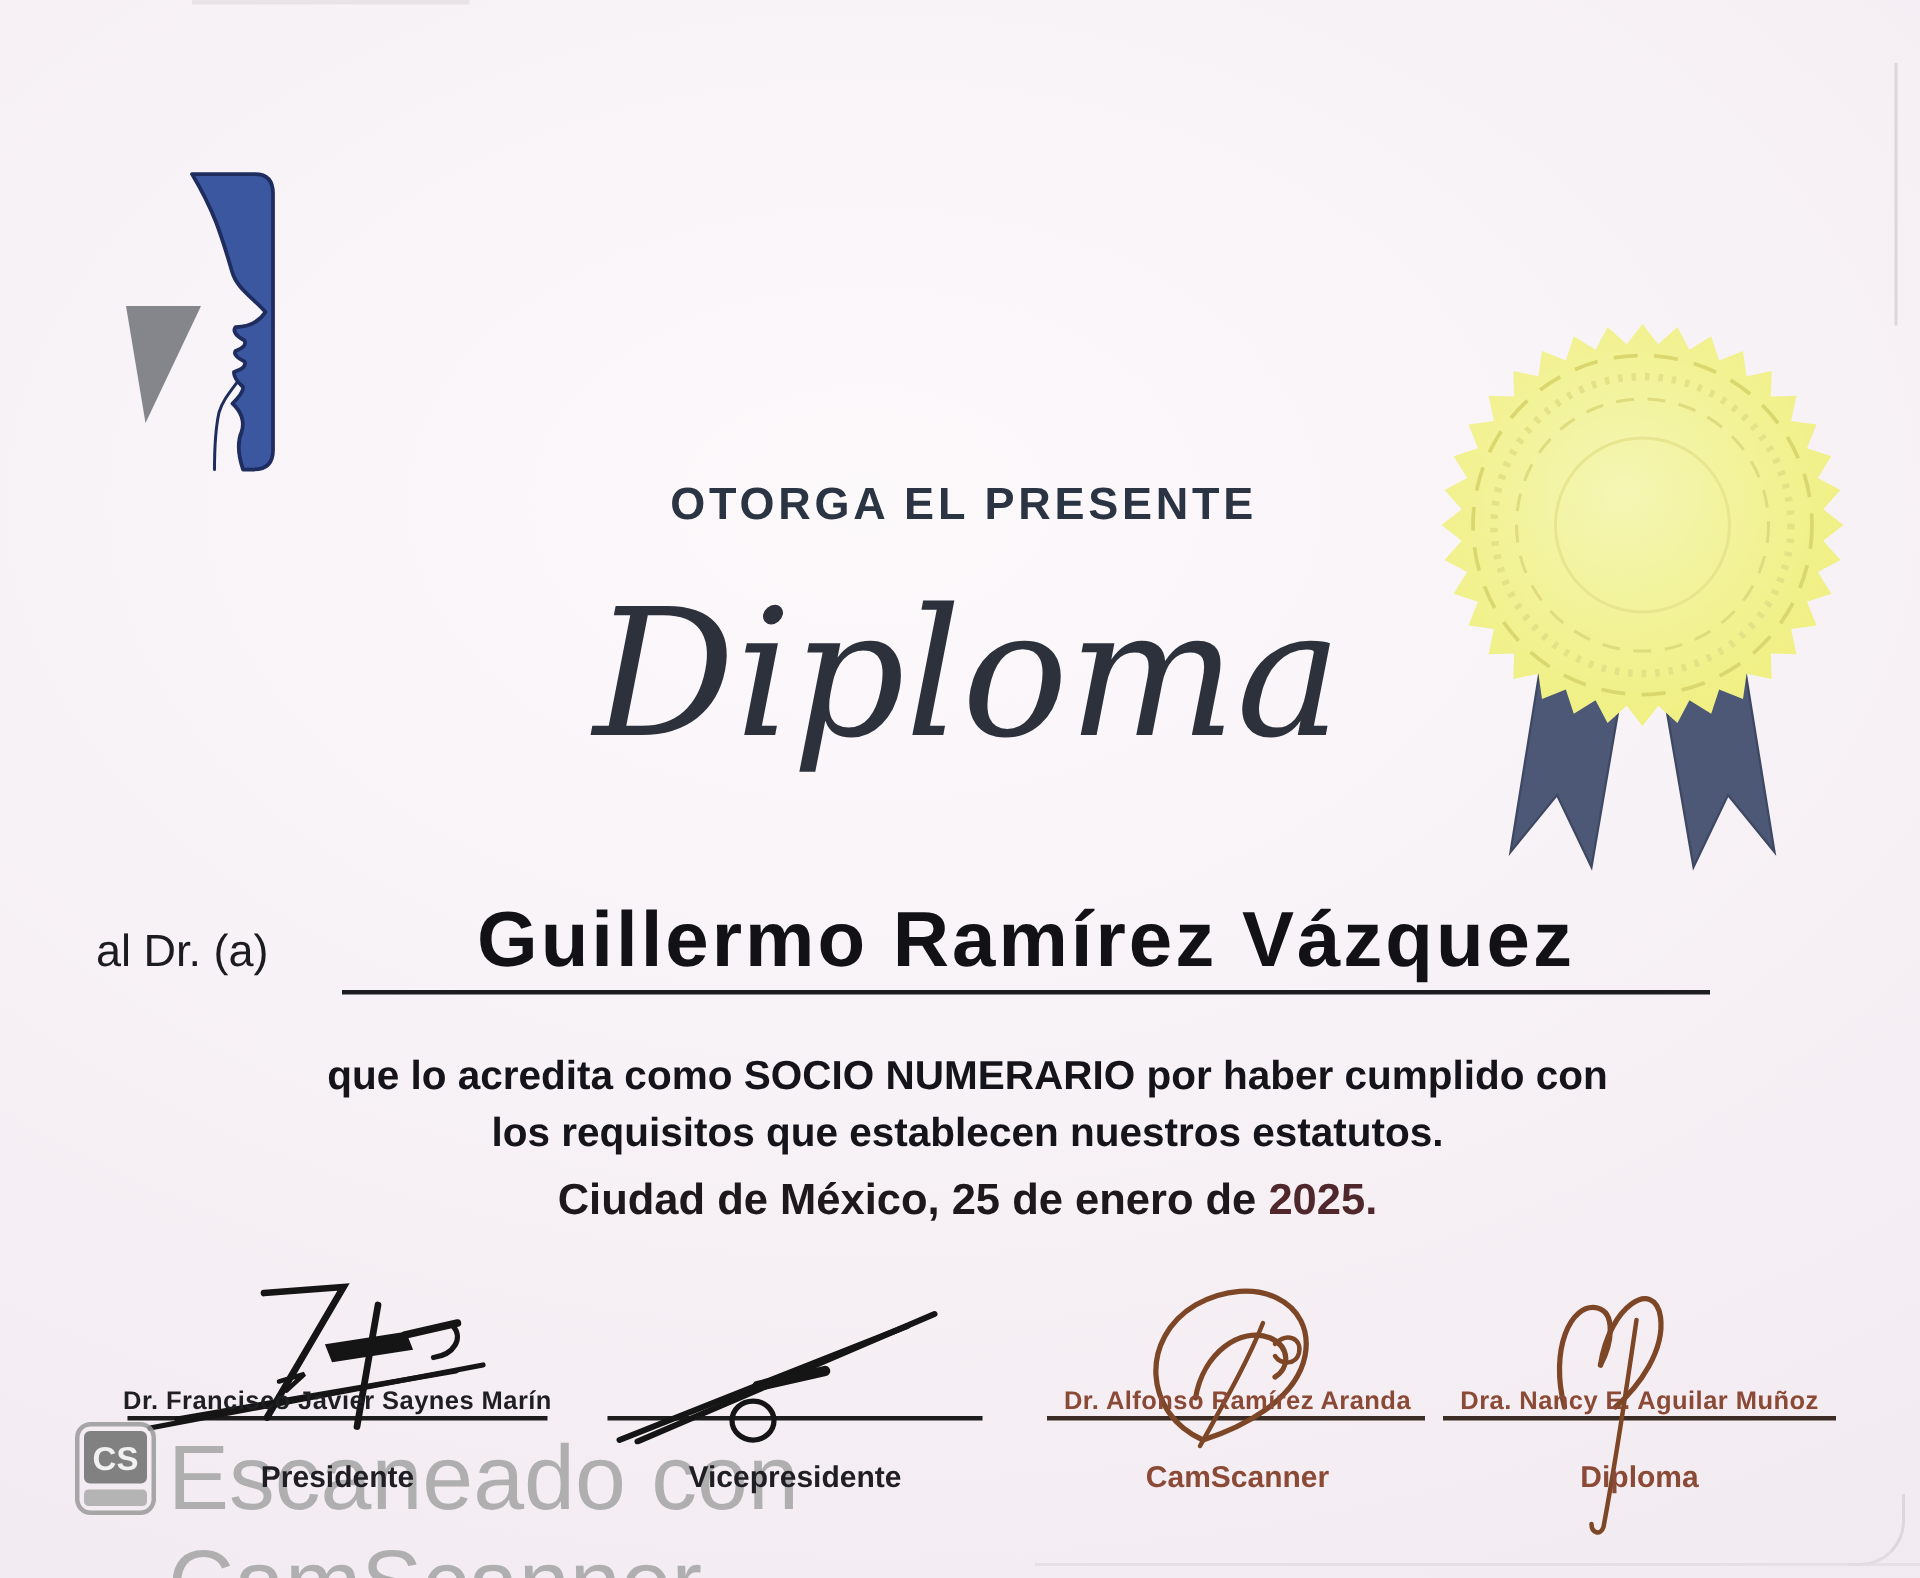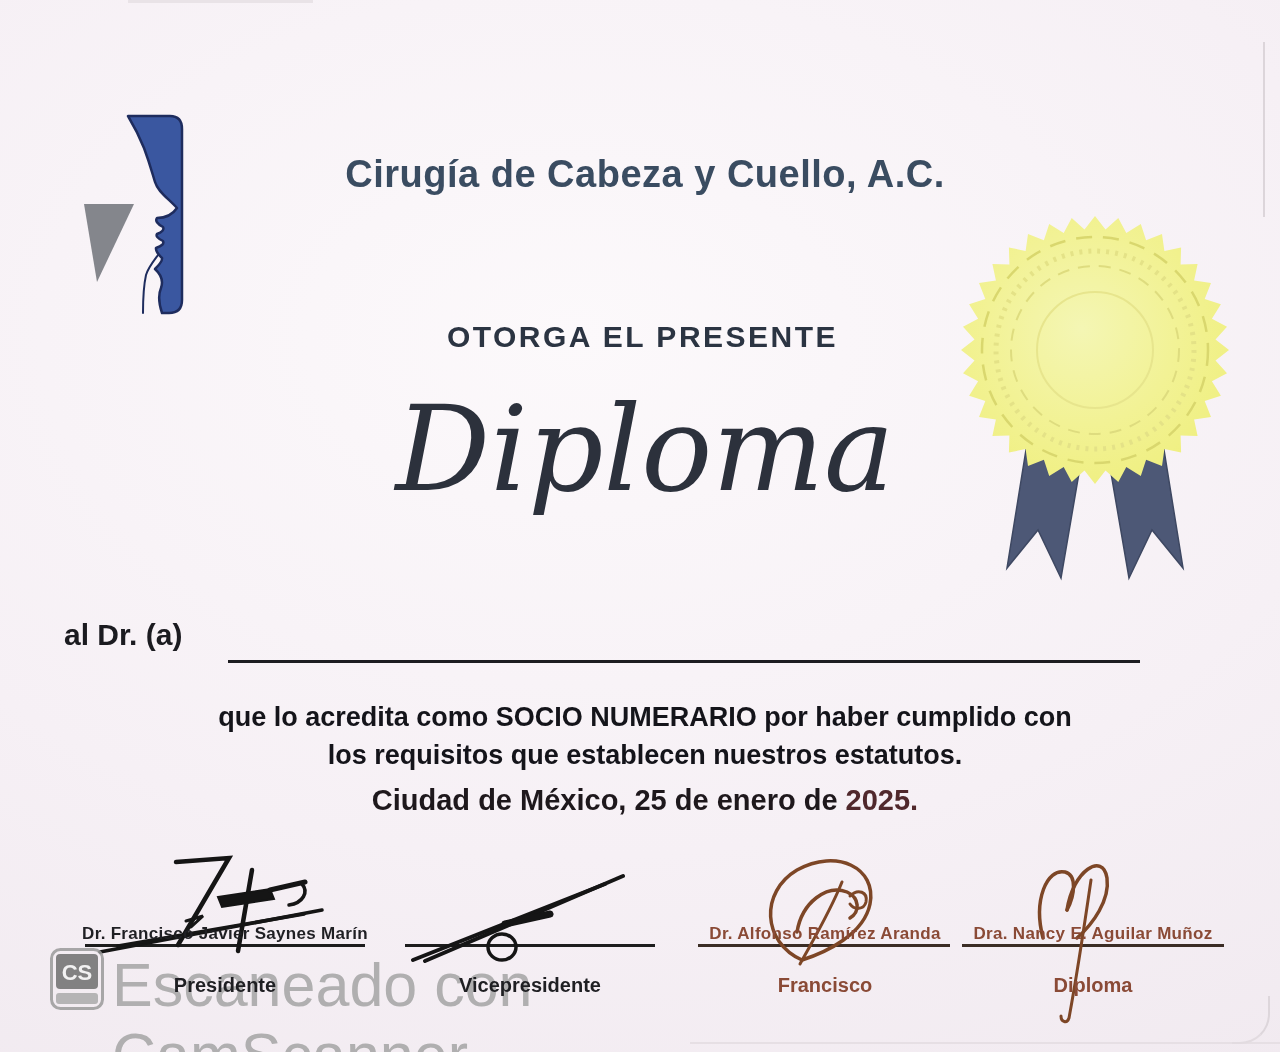--- a/index.html
+++ b/index.html
@@ -30,21 +30,21 @@
     position:absolute;left:0;top:320px;width:1285px;text-align:center;
     font-weight:700;font-size:30px;letter-spacing:2.5px;color:#2b3442;
   }
   .diploma-title{
     position:absolute;left:0;top:380px;width:1290px;text-align:center;
     font-family:"DejaVu Serif",serif;font-style:italic;font-weight:400;
     font-size:118px;color:#2c313c;
   }
   .recipient-prefix{
     position:absolute;left:64px;top:618px;
-    font-weight:700;font-size:30px;color:#1b1b20;
+    font-weight:400;font-size:30px;color:#1b1b20;
   }
   .name-underline{position:absolute;left:228px;top:660px;width:912px;height:3px;background:#1d1d21;}
   .recipient-name{
     position:absolute;left:228px;top:597px;width:912px;text-align:center;
     font-weight:700;font-size:52px;letter-spacing:2px;color:#111116;
   }
   .body-text{
     position:absolute;left:0;top:698px;width:1290px;text-align:center;
     font-weight:700;font-size:27px;line-height:38px;color:#14141a;
   }
@@ -95,21 +95,20 @@
              Q87,133 85,129
              Q76,124 79,120
              C88,120 95,116 99,110
              C90,100 80,94 77,84
              C74.5,76 72,66 66,50
              C62,40 56,28 50,18 Z" fill="#3a57a0" stroke="#1e2c5e" stroke-width="2.5" stroke-linejoin="round"></path>
     <path d="M80,157 C74,165 70,170 68,177 C66,186 65,200 65,215" fill="none" stroke="#1e2c5e" stroke-width="2" stroke-linecap="round"></path>
   </svg>
 
   <div class="org">
-    <div>Cirugía de Cabeza y Cuello, A.C.</div>
   </div>
 
   <svg class="seal-svg" viewBox="0 0 300 390">
     <polygon points="85,225 140,238 116,378 93,330 62,368" fill="#4d5876" stroke="#3e4862" stroke-width="1.5"></polygon>
     <polygon points="160,238 215,225 238,368 207,330 184,378" fill="#4d5876" stroke="#3e4862" stroke-width="1.5"></polygon>
     <defs>
       <radialGradient id="sealGrad" cx="45%" cy="42%" r="65%">
         <stop offset="0%" stop-color="#f4f6b4"></stop>
         <stop offset="55%" stop-color="#f2f295"></stop>
         <stop offset="100%" stop-color="#efef7e"></stop>
@@ -121,20 +120,21 @@
     <circle cx="150" cy="150" r="84" fill="none" stroke="#dedc7f" stroke-width="2" stroke-dasharray="12 9"></circle>
     <circle cx="150" cy="150" r="58" fill="none" stroke="#e7e58d" stroke-width="2"></circle>
   </svg>
 
   <div class="presentation">OTORGA EL PRESENTE</div>
 
   <div class="diploma-title">Diploma</div>
 
   <div class="recipient-prefix">al Dr. (a)</div>
   <div class="name-underline"></div>
+  <div class="recipient-name">Guillermo Ramírez Vázquez</div>
 
   <div class="body-text">
     <div>que lo acredita como SOCIO NUMERARIO por haber cumplido con</div>
     <div>los requisitos que establecen nuestros estatutos.</div>
   </div>
 
   <div class="date-line"><span>Ciudad de México, 25 de enero de </span><span class="date-year">2025.</span></div>
 
   <svg class="sig-svg" style="left:90px;top:848px;" width="260" height="108" viewBox="0 0 260 108">
     <g fill="none" stroke="#151515" stroke-linecap="round">
@@ -166,21 +166,21 @@
   <svg class="sig-svg" style="left:742px;top:852px;" width="205" height="118" viewBox="0 0 205 118">
     <g fill="none" stroke="#7d4626" stroke-linecap="round">
       <path d="M60,108 C20,90 18,40 55,18 C95,-4 135,16 128,52 C122,82 85,100 60,108" stroke-width="3.5"></path>
       <path d="M55,80 C60,50 85,32 105,40 C118,46 118,60 108,66" stroke-width="3.5"></path>
       <path d="M108,44 C116,36 126,40 124,50 C122,58 112,58 108,52" stroke-width="3"></path>
       <path d="M100,30 C88,60 70,90 58,112" stroke-width="3"></path>
     </g>
   </svg>
   <div class="sig-line brown" style="left:698px;width:252px;"></div>
   <div class="sig-name brown-text" style="left:685px;width:280px;">Dr. Alfonso Ramírez Aranda</div>
-  <div class="sig-role brown-text" style="left:685px;width:280px;">Francisco</div>
+  <div class="sig-role brown-text" style="left:685px;width:280px;">CamScanner</div>
 
   <svg class="sig-svg" style="left:1025px;top:850px;" width="115" height="178" viewBox="0 0 115 178">
     <g fill="none" stroke="#7d4626" stroke-linecap="round">
       <path d="M18,88 C8,50 22,18 40,22 C52,25 50,45 42,60" stroke-width="3.5"></path>
       <path d="M42,60 C48,20 78,2 82,28 C85,50 68,74 52,88" stroke-width="3.5"></path>
       <path d="M66,30 C58,85 52,125 44,168 C42,174 36,172 36,166" stroke-width="3"></path>
     </g>
   </svg>
   <div class="sig-line brown" style="left:962px;width:262px;"></div>
   <div class="sig-name brown-text" style="left:962px;width:262px;">Dra. Nancy E. Aguilar Muñoz</div>

